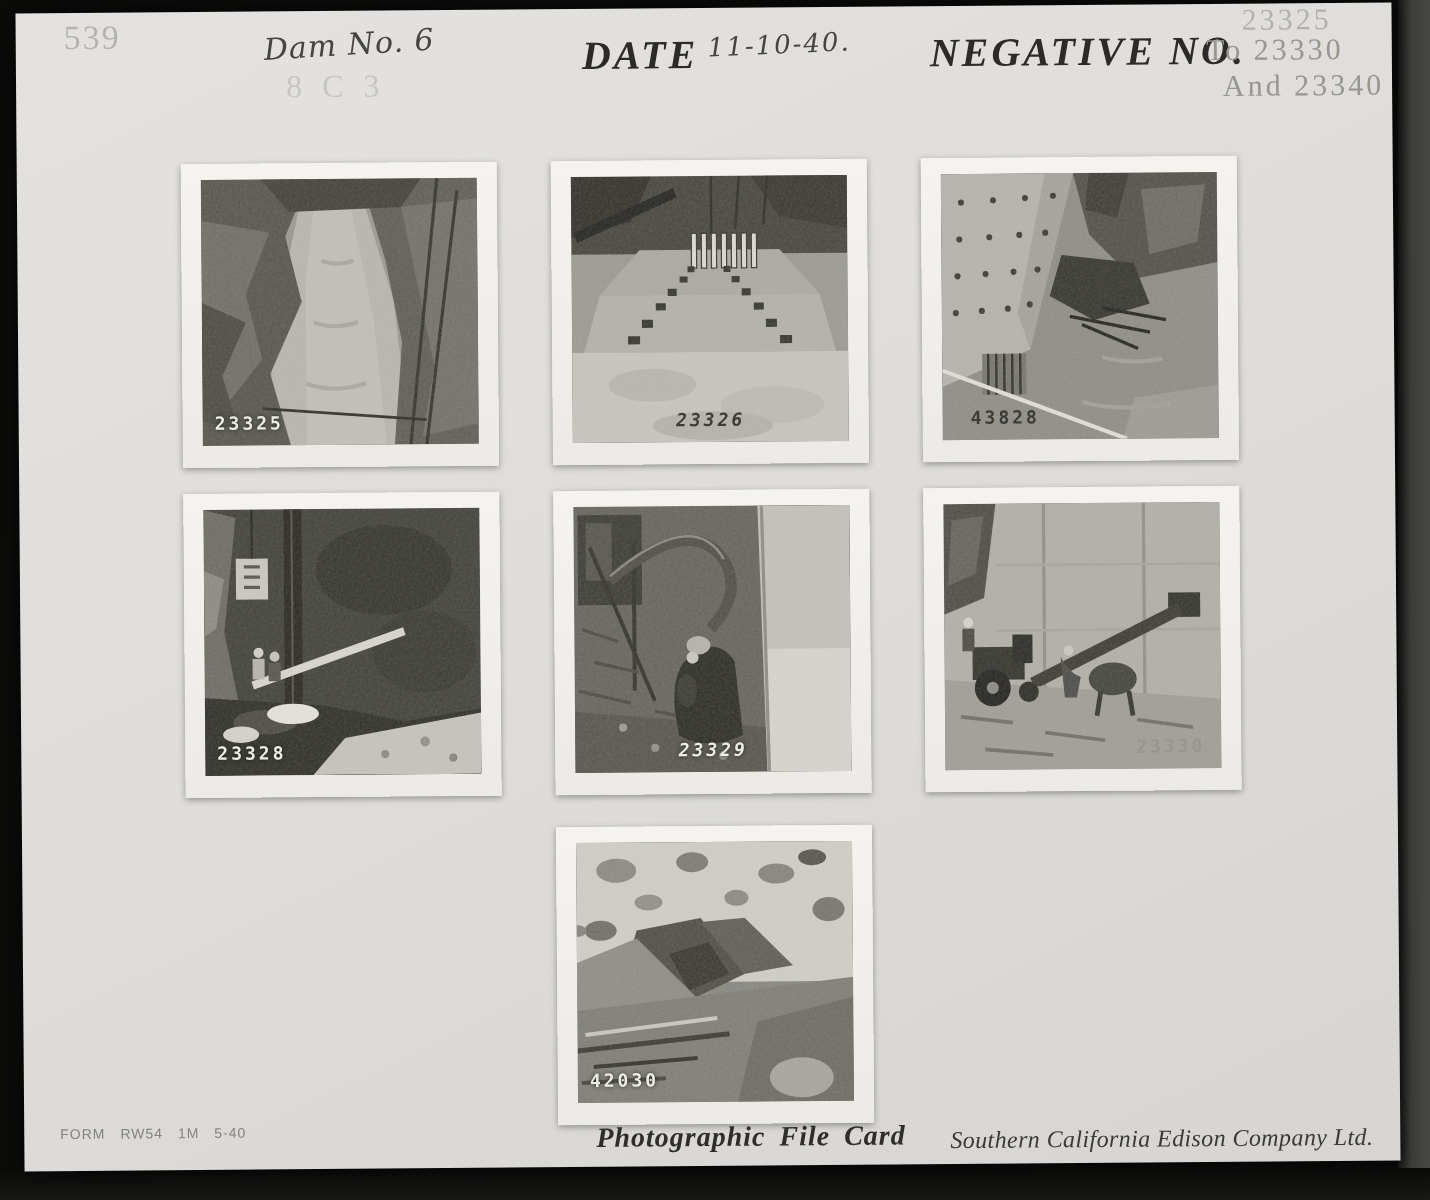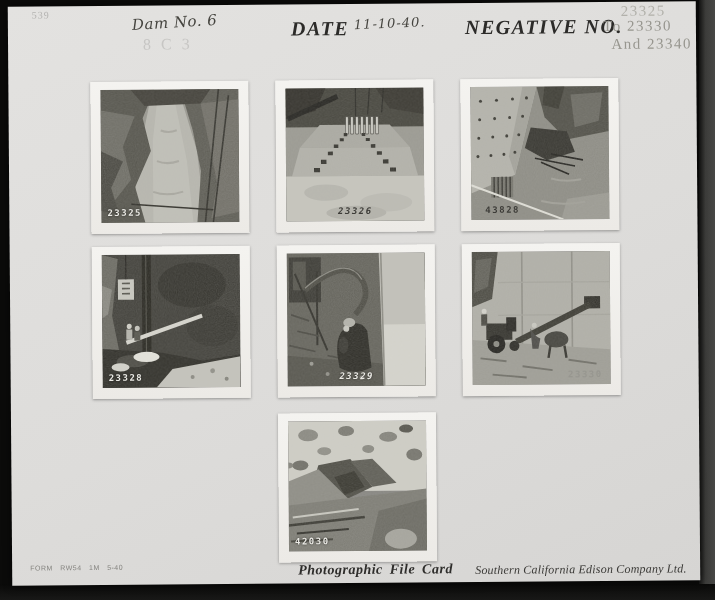--- a/index.html
+++ b/index.html
@@ -12,21 +12,21 @@
     background:linear-gradient(90deg,#161615,#3c3c3a 40%,#474745);}
   .edge-band-bottom{position:absolute;left:0;bottom:0;width:715px;height:16px;
     background:linear-gradient(#0a0a09,#181817);}
   .card{
     position:absolute;left:10px;top:4px;width:688px;height:579px;
     background:linear-gradient(155deg,#e3e2e0 0%,#dddcda 55%,#d6d5d3 100%);
     transform:rotate(-0.45deg);transform-origin:50% 50%;
     box-shadow:0 0 8px rgba(0,0,0,.7);
   }
   
-  .corner-num{position:absolute;left:24px;top:3px;font-size:10px;letter-spacing:1px;color:#b4b3b1;}
+  .corner-num{position:absolute;left:24px;top:3px;font-size:17px;letter-spacing:1px;color:#b4b3b1;}
   .hdr-label{position:absolute;font-style:italic;font-weight:bold;font-size:20px;
     letter-spacing:1.5px;color:#2c2b29;}
   .loc-label{left:15px;top:13px;}
   .date-label{left:283px;top:13px;}
   .neg-label{left:457px;top:13px;}
   .hand{position:absolute;font-family:"DejaVu Serif",serif;font-style:italic;
     color:#45443f;white-space:nowrap;}
   .loc-value{left:124px;top:8px;font-size:15px;transform:rotate(-3deg);letter-spacing:.5px;}
   .date-value{left:346px;top:12px;font-size:13px;transform:rotate(-2deg);letter-spacing:1px;}
   .loc-stamp{position:absolute;left:135px;top:30px;font-size:16px;color:#c7c6c4;letter-spacing:3px;}

